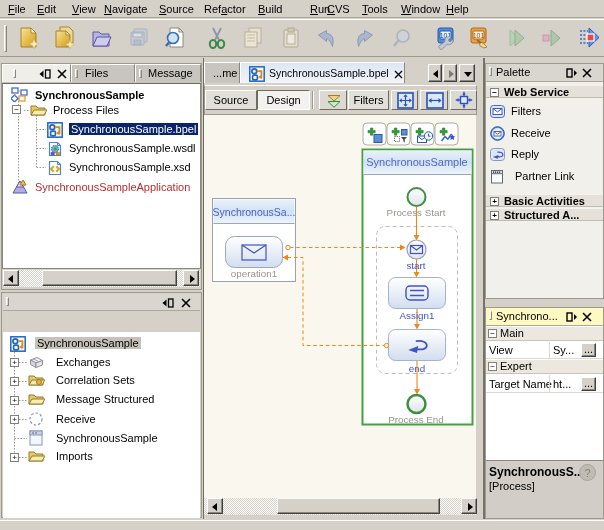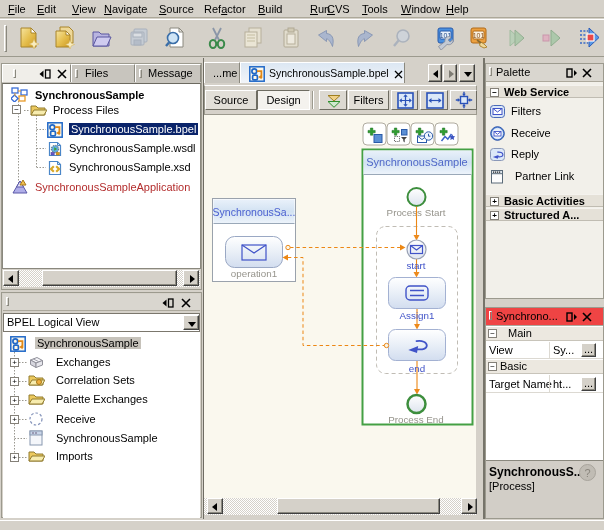--- a/index.html
+++ b/index.html
@@ -227,26 +227,20 @@
     <div class="tgrip" style="top:3px;left:3px"></div>
     <svg class="abs" style="left:159px;top:4px" width="12" height="10" viewBox="0 0 12 10">
         <path d="M4.5 1.5 L0.5 5 L4.5 8.5z" fill="#000"></path>
         <rect x="6.5" y="1" width="4.5" height="8" fill="none" stroke="#000" stroke-width="1.3"></rect>
       </svg>
     <svg class="abs" style="left:178px;top:4px" width="10" height="10" viewBox="0 0 10 10">
         <path d="M1 1 L9 9 M9 1 L1 9" stroke="#000" stroke-width="1.6"></path>
       </svg>
   </div>
 
-  <div class="abs" style="left:1px;top:20px;width:197px;height:19px;background:#fff;border:1px solid #7b776d">
-    <span class="abs" style="left:3px;top:2px">BPEL Logical View</span>
-    <div class="sbbtn" style="left:179px;top:1px;width:16px;height:15px">
-        <div class="arr" style="left:4px;top:6px;border-left:4px solid transparent;border-right:4px solid transparent;border-top:5px solid #000"></div>
-      </div>
-  </div>
 
   <div class="abs" style="left:1px;top:39px;width:197px;height:186px;background:#fff">
     <svg class="abs" style="left:0;top:0" width="197" height="184" viewBox="0 0 197 184">
         <g stroke="#9a9890" stroke-dasharray="1.5 1.5" fill="none">
           <path d="M11.5 20 V126"></path>
           <path d="M16 30.5 H24"></path>
           <path d="M16 49.5 H24"></path>
           <path d="M16 68.5 H24"></path>
           <path d="M16 87.5 H24"></path>
           <path d="M11.5 106.5 H24"></path>
@@ -270,21 +264,21 @@
     <div class="pm" style="left:7px;top:45px">+</div>
     <div class="trow" style="left:25px;top:41px"><svg width="17" height="14" viewBox="0 0 17 14">
           <path d="M1 12 V3 h5l2 2h7v7z" fill="#ecc95e" stroke="#927c30"></path>
           <path d="M1 12 L4 7 h13 l-3 5z" fill="#f7ecae" stroke="#927c30"></path>
           <circle cx="11" cy="9" r="2.5" fill="#f0b040" stroke="#a87818"></circle>
         </svg><span style="position:absolute;left:28px;top:1px">Correlation Sets</span></div>
     <div class="pm" style="left:7px;top:64px">+</div>
     <div class="trow" style="left:25px;top:60px"><svg width="17" height="14" viewBox="0 0 17 14">
           <path d="M1 12 V3 h5l2 2h7v7z" fill="#ecc95e" stroke="#927c30"></path>
           <path d="M1 12 L4 7 h13 l-3 5z" fill="#f7ecae" stroke="#927c30"></path>
-        </svg><span style="position:absolute;left:28px;top:1px">Palette Exchanges</span></div>
+        </svg><span style="position:absolute;left:28px;top:1px">Message Structured</span></div>
     <div class="pm" style="left:7px;top:83px">+</div>
     <div class="trow" style="left:25px;top:79px"><svg width="17" height="16" viewBox="0 0 17 16">
           <circle cx="8" cy="8" r="6" fill="none" stroke="#8090b8" stroke-width="1.2" stroke-dasharray="2.5 2"></circle>
         </svg><span style="position:absolute;left:28px;top:2px">Receive</span></div>
     <div class="trow" style="left:25px;top:98px"><svg width="16" height="16" viewBox="0 0 16 16">
           <rect x="2" y="1" width="12" height="14" fill="#f4f6fa" stroke="#8898b0"></rect>
           <rect x="2" y="1" width="12" height="4" fill="#c8d4e8" stroke="#8898b0"></rect>
           <path d="M4 3 h2 M7 3 h2" stroke="#546" stroke-width="0.8"></path>
         </svg><span style="position:absolute;left:28px;top:2px">SynchronousSample</span></div>
     <div class="pm" style="left:7px;top:121px">+</div>
@@ -524,44 +518,44 @@
       <div class="pm" style="left:4px;top:2px">+</div>
       <span style="position:absolute;left:18px;top:0px">Basic Activities</span>
     </div>
   <div class="sechead" style="left:0;top:144px;width:117px;height:13px">
       <div class="pm" style="left:4px;top:2px">+</div>
       <span style="position:absolute;left:18px;top:0px">Structured A...</span>
     </div>
 </div>
 
 <div class="abs" style="left:485px;top:307px;width:119px;height:212px;background:#fff;border:1px solid #9c9a8e">
-  <div class="abs" style="left:0px;top:0px;width:117px;height:18px;background:#ef4444;border-bottom:1px solid #aca89c">
+  <div class="abs" style="left:0px;top:0px;width:117px;height:18px;background:#fef9c3;border-bottom:1px solid #aca89c">
     <div class="tgrip" style="top:3px;left:3px"></div>
     <span class="abs" style="left:10px;top:2px">Synchrono...</span>
     <svg class="abs" style="left:80px;top:4px" width="12" height="10" viewBox="0 0 12 10">
         <rect x="1" y="1" width="5" height="8" fill="none" stroke="#000" stroke-width="1.4"></rect>
         <path d="M8 2 L11 5 L8 8z" fill="#000"></path>
       </svg>
     <svg class="abs" style="left:96px;top:4px" width="10" height="10" viewBox="0 0 10 10">
         <path d="M1 1 L9 9 M9 1 L1 9" stroke="#000" stroke-width="1.6"></path>
       </svg>
   </div>
   <div class="abs" style="left:0;top:19px;width:117px;height:14px;background:#ece8e0;border-bottom:1px solid #c8c4ba">
       <div class="pm" style="left:2px;top:2px">−</div>
-      <span style="position:absolute;left:22px;top:0px">Main</span>
+      <span style="position:absolute;left:14px;top:0px">Main</span>
     </div>
   <div class="abs" style="left:0;top:34px;width:117px;height:17px;background:#fff;border-bottom:1px solid #dcd9d2">
     <span class="abs" style="left:3px;top:2px">View</span>
     <div class="abs" style="left:63px;top:0;width:1px;height:17px;background:#dcd9d2"></div>
     <span class="abs" style="left:67px;top:2px">Sy...</span>
     <div class="dots" style="left:95px;top:1px;width:15px;height:14px">...</div>
   </div>
   <div class="abs" style="left:0;top:52px;width:117px;height:14px;background:#ece8e0;border-bottom:1px solid #c8c4ba">
       <div class="pm" style="left:2px;top:2px">−</div>
-      <span style="position:absolute;left:14px;top:0px">Basic</span>
+      <span style="position:absolute;left:14px;top:0px">Expert</span>
     </div>
   <div class="abs" style="left:0;top:67px;width:117px;height:18px;background:#fff;border-bottom:1px solid #dcd9d2">
     <span class="abs" style="left:3px;top:3px">Target Name</span>
     <div class="abs" style="left:63px;top:0;width:1px;height:18px;background:#dcd9d2"></div>
     <span class="abs" style="left:67px;top:3px">ht...</span>
     <div class="dots" style="left:95px;top:2px;width:15px;height:14px">...</div>
   </div>
 
   <div class="abs" style="left:0;top:152px;width:117px;height:58px;background:#d2cec7;border-top:1px solid #8a887e">
     <b class="abs" style="left:3px;top:4px;font-size:12px">SynchronousS...</b>

